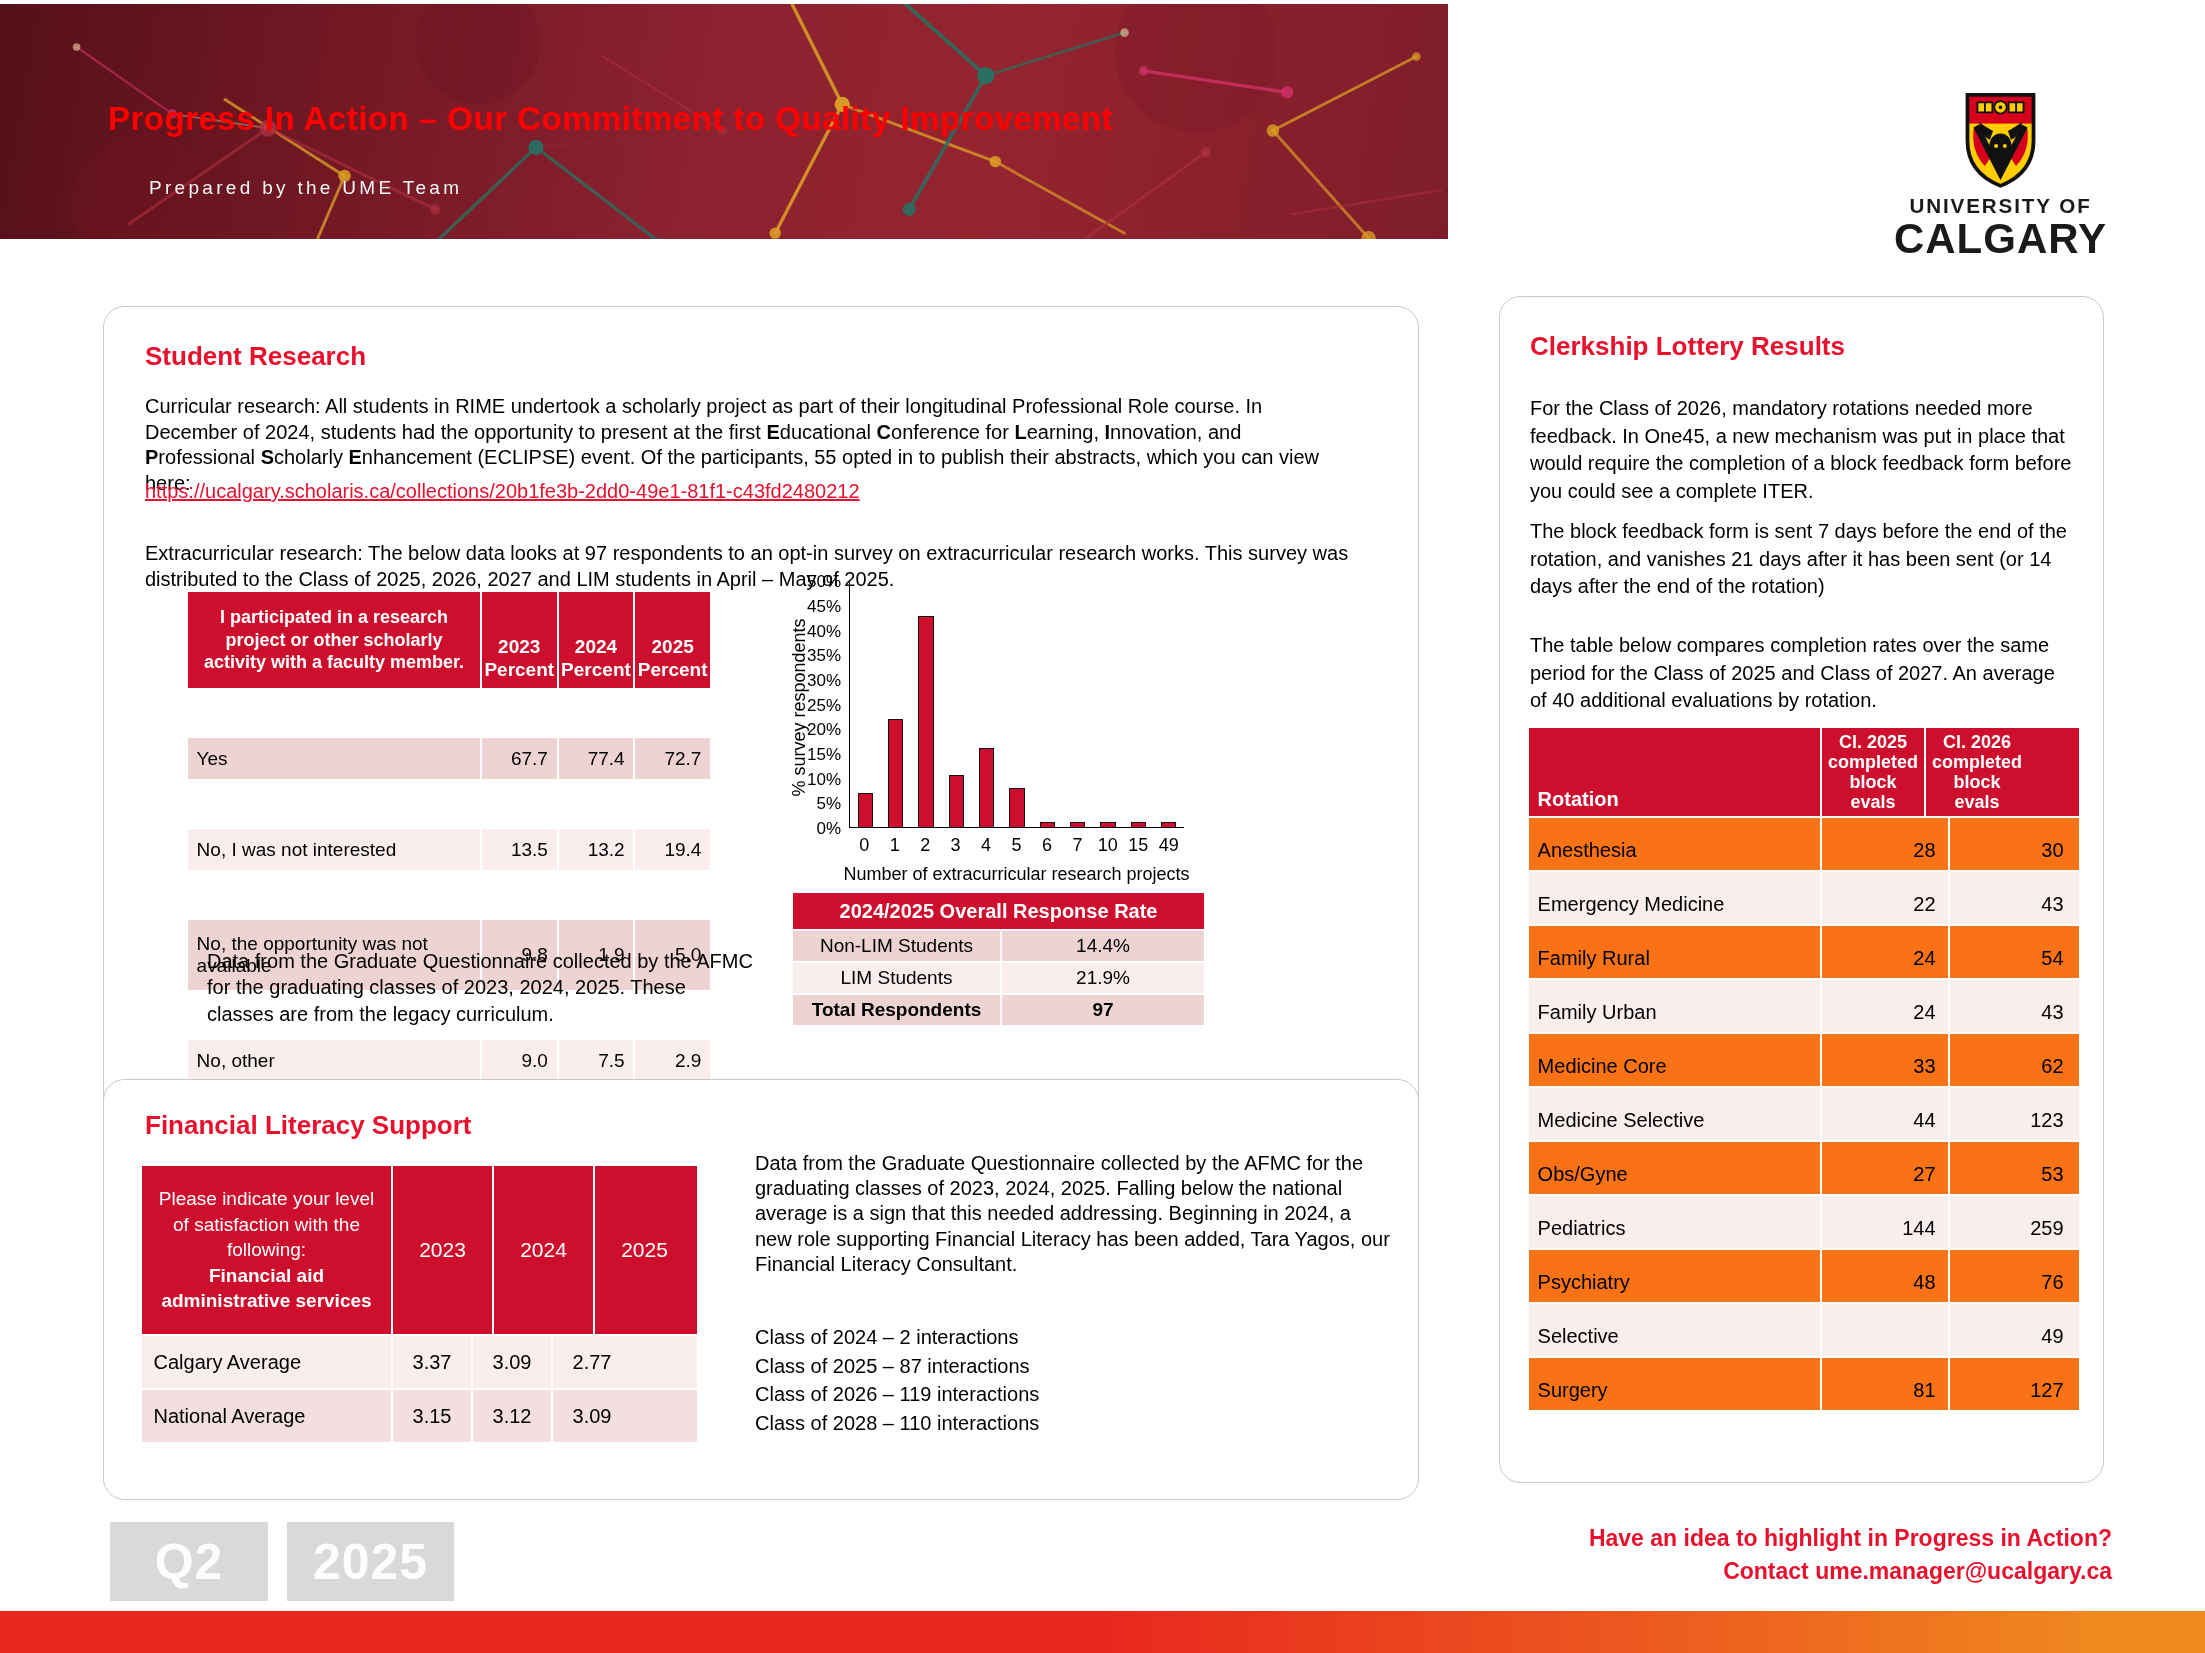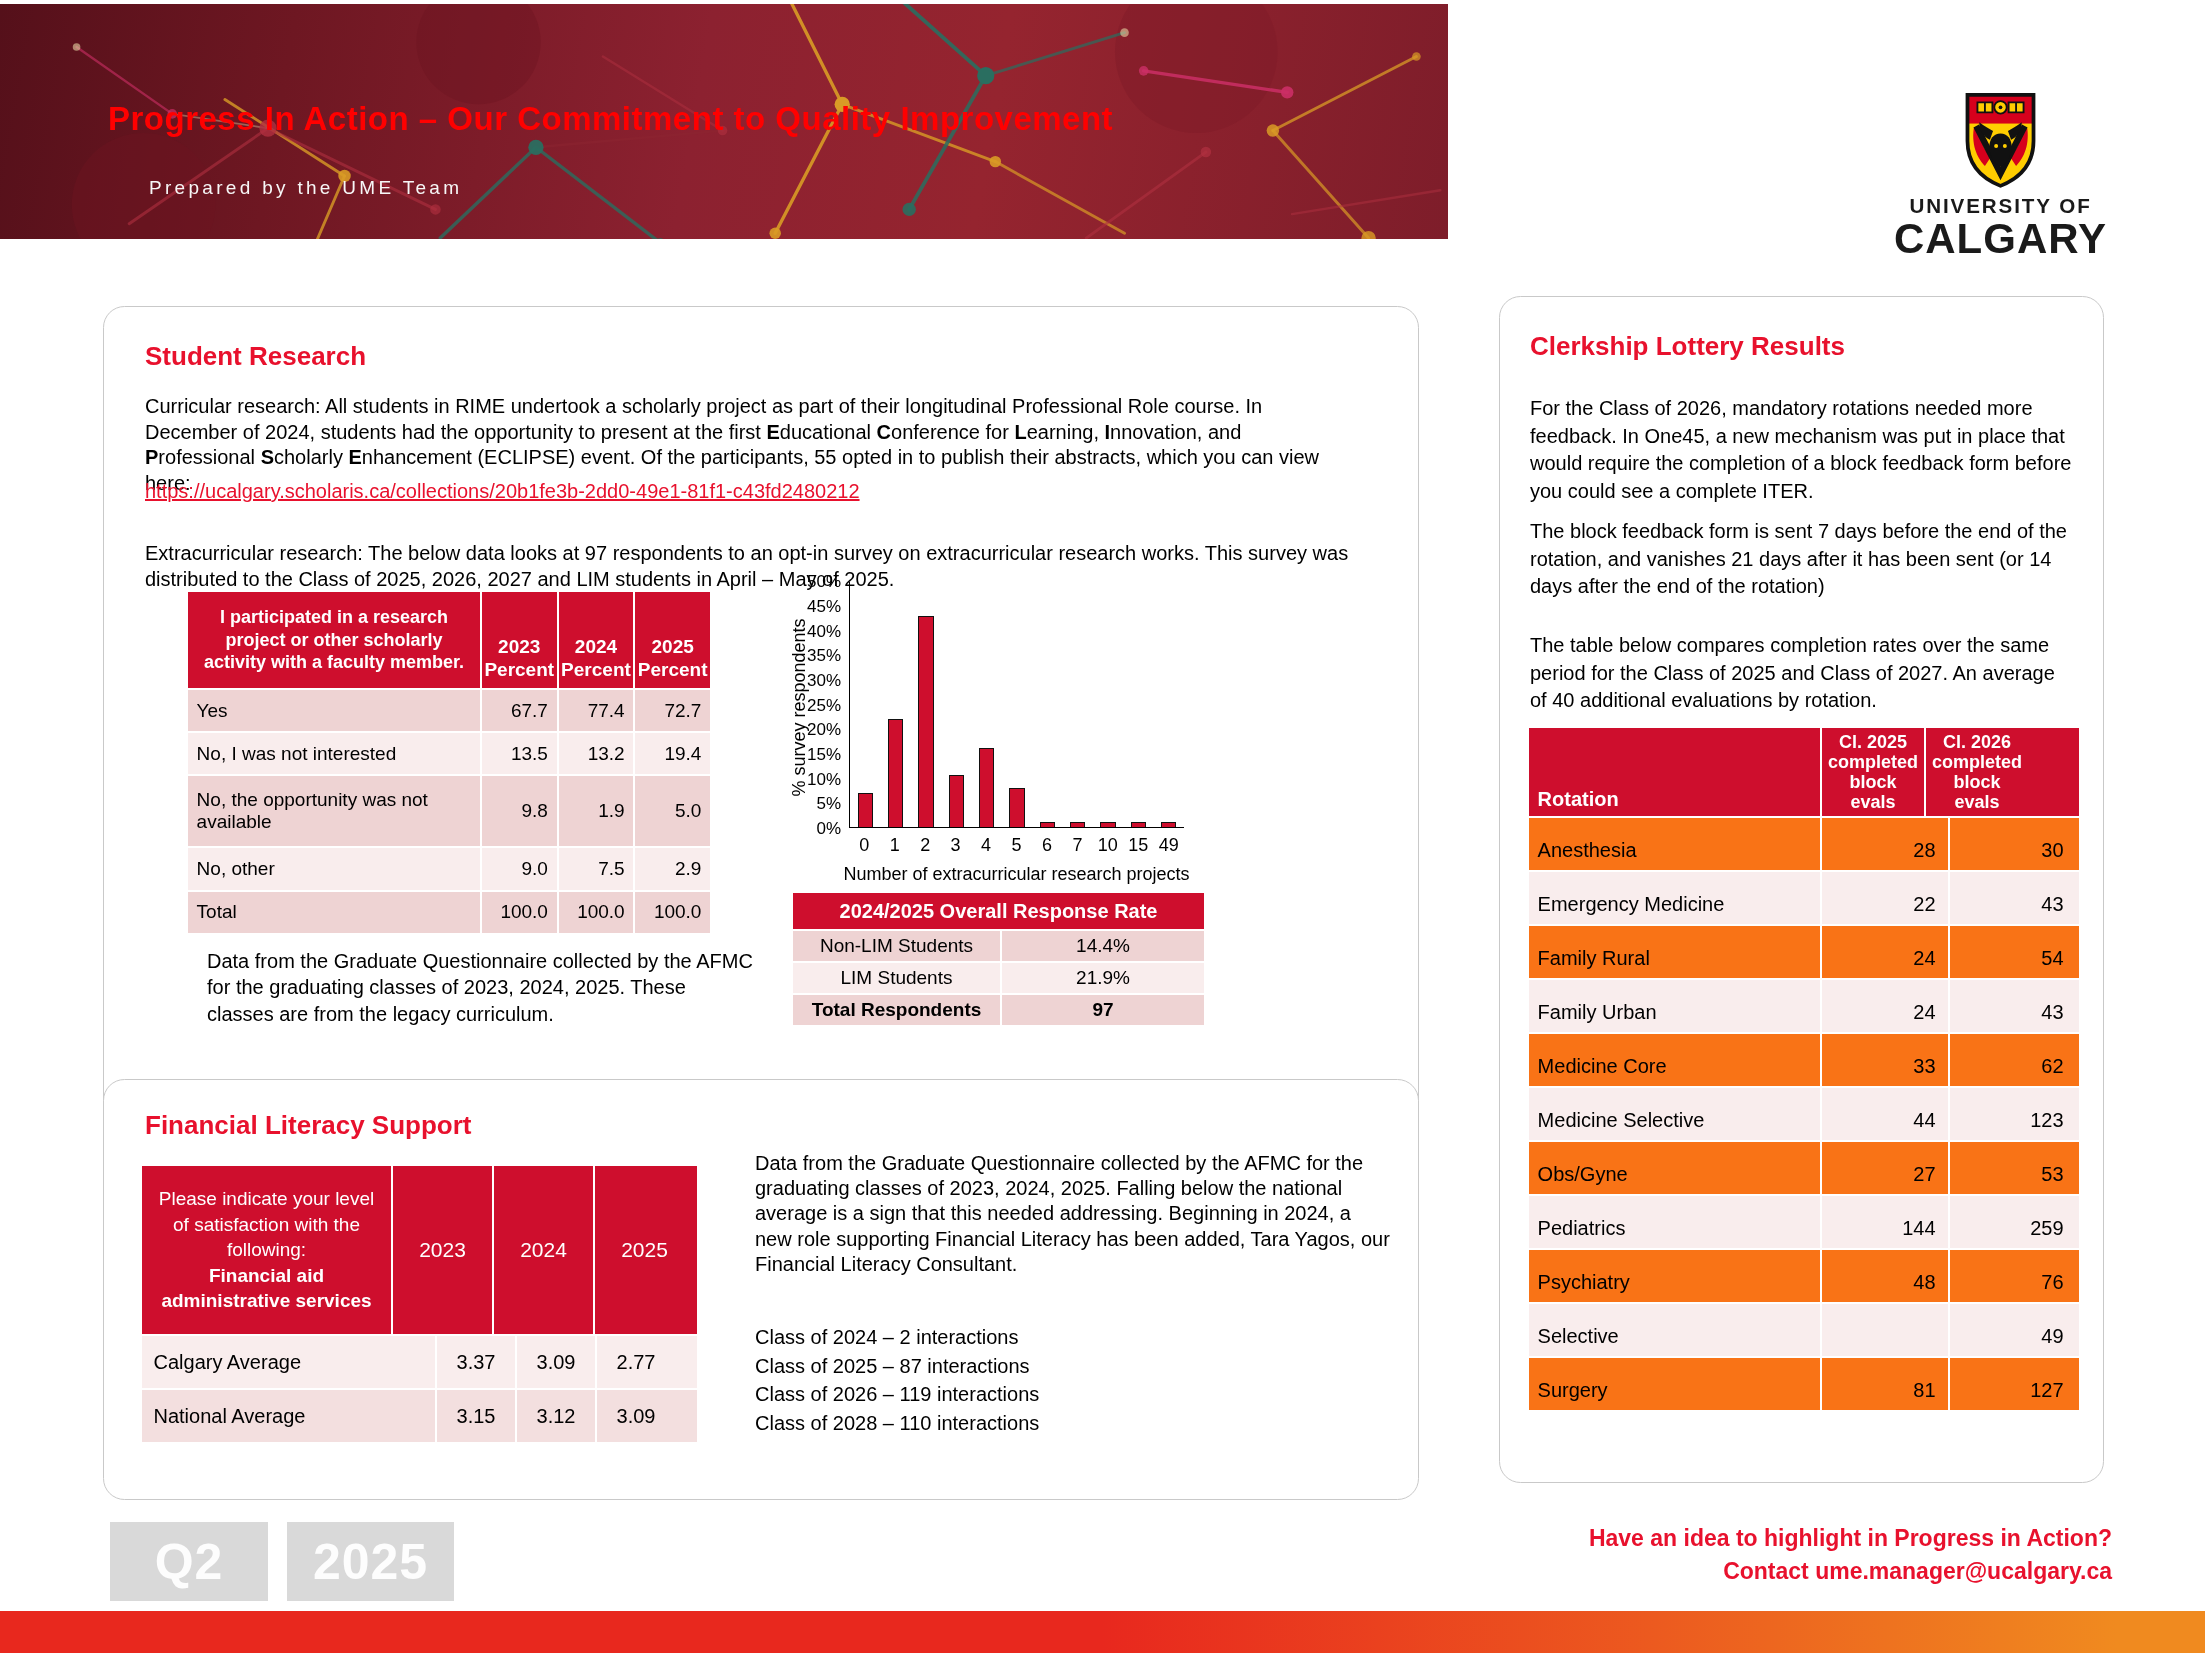--- a/index.html
+++ b/index.html
@@ -34,21 +34,21 @@
   .sr-link{position:absolute;left:41px;top:173px;font-size:20px;color:#e8112d;text-decoration:underline;}
   .sr-para2{position:absolute;left:41px;top:214px;width:1211px;}
   .sr-caption{position:absolute;left:103px;top:641px;width:550px;font-size:20px;line-height:1.32;}
 
   
   .ptable{position:absolute;left:84px;top:285px;width:522px;font-size:19px;}
   .pt-head{display:flex;background:#ce0e2d;color:#fff;font-weight:bold;min-height:96px;text-align:center;}
   .pt-q{width:293px;display:flex;align-items:center;justify-content:center;padding:6.7px 9.6px;line-height:1.25;font-size:18px;}
   .pt-year{width:77px;display:flex;flex-direction:column;align-items:center;justify-content:flex-end;padding-bottom:6.7px;line-height:1.2;}
   .pt-head>*+*, .pt-row>*+*{border-left:2.4px solid #fff;}
-  .pt-row{display:flex;border-top:2.4px solid #fff;}
+  .pt-row{display:flex;border-top:2.4px solid #fff;margin-top:48px;}
   .pt-label{width:293px;padding:9.6px 8.6px;display:flex;align-items:center;}
   .pt-val{width:77px;padding:9.6px 8.6px;display:flex;align-items:center;justify-content:flex-end;}
   .ptable .row-a{background:#eed3d3;}
   .ptable .row-b{background:#f9eded;}
   .pt-row[data-tall="1"]{min-height:72px;}
 
   
   .chart{position:absolute;left:665px;top:270px;width:459px;height:311px;}
   .chart .ylab{position:absolute;left:-73px;top:120px;width:206px;text-align:center;font-size:18px;transform:rotate(-90deg);}
   .chart .yticks{position:absolute;left:19px;top:-3.8px;width:53px;height:264px;display:flex;flex-direction:column;justify-content:space-between;}
@@ -71,21 +71,21 @@
   .rtable .rt-row:last-child{font-weight:bold;}
 
   
   .fl-heading{position:absolute;left:41px;top:30px;}
   .ftable{position:absolute;left:38px;top:86px;width:555px;font-size:20px;}
   .ft-head{display:flex;background:#ce0e2d;color:#fff;min-height:168px;}
   .ft-q{width:249px;display:flex;flex-direction:column;align-items:center;justify-content:center;text-align:center;padding:9.6px 12.4px;line-height:1.35;font-size:19px;}
   .ft-year{width:101px;display:flex;align-items:center;justify-content:center;font-size:21px;}
   .ft-head>*+*, .ft-row>*+*{border-left:2.4px solid #fff;}
   .ft-row{display:flex;border-top:2.4px solid #fff;min-height:54px;}
-  .ft-label{width:293px;display:flex;align-items:center;padding-left:11.5px;}
+  .ft-label{width:249px;display:flex;align-items:center;padding-left:11.5px;}
   .ft-val{width:80px;display:flex;align-items:center;justify-content:center;}
   .ftable .row-a{background:#f9eded;}
   .ftable .row-b{background:#f3dfdf;}
   .fl-text{position:absolute;left:651px;top:71px;width:636px;font-size:20px;line-height:1.26;}
   .fl-interactions{position:absolute;left:651px;top:243px;width:636px;font-size:20px;line-height:1.43;}
 
   
   .cl-heading{position:absolute;left:30px;top:34px;}
   .cl-para1{position:absolute;left:30px;top:78px;width:545px;line-height:1.38;}
   .cl-para2{position:absolute;left:30px;top:201px;width:545px;line-height:1.38;}

